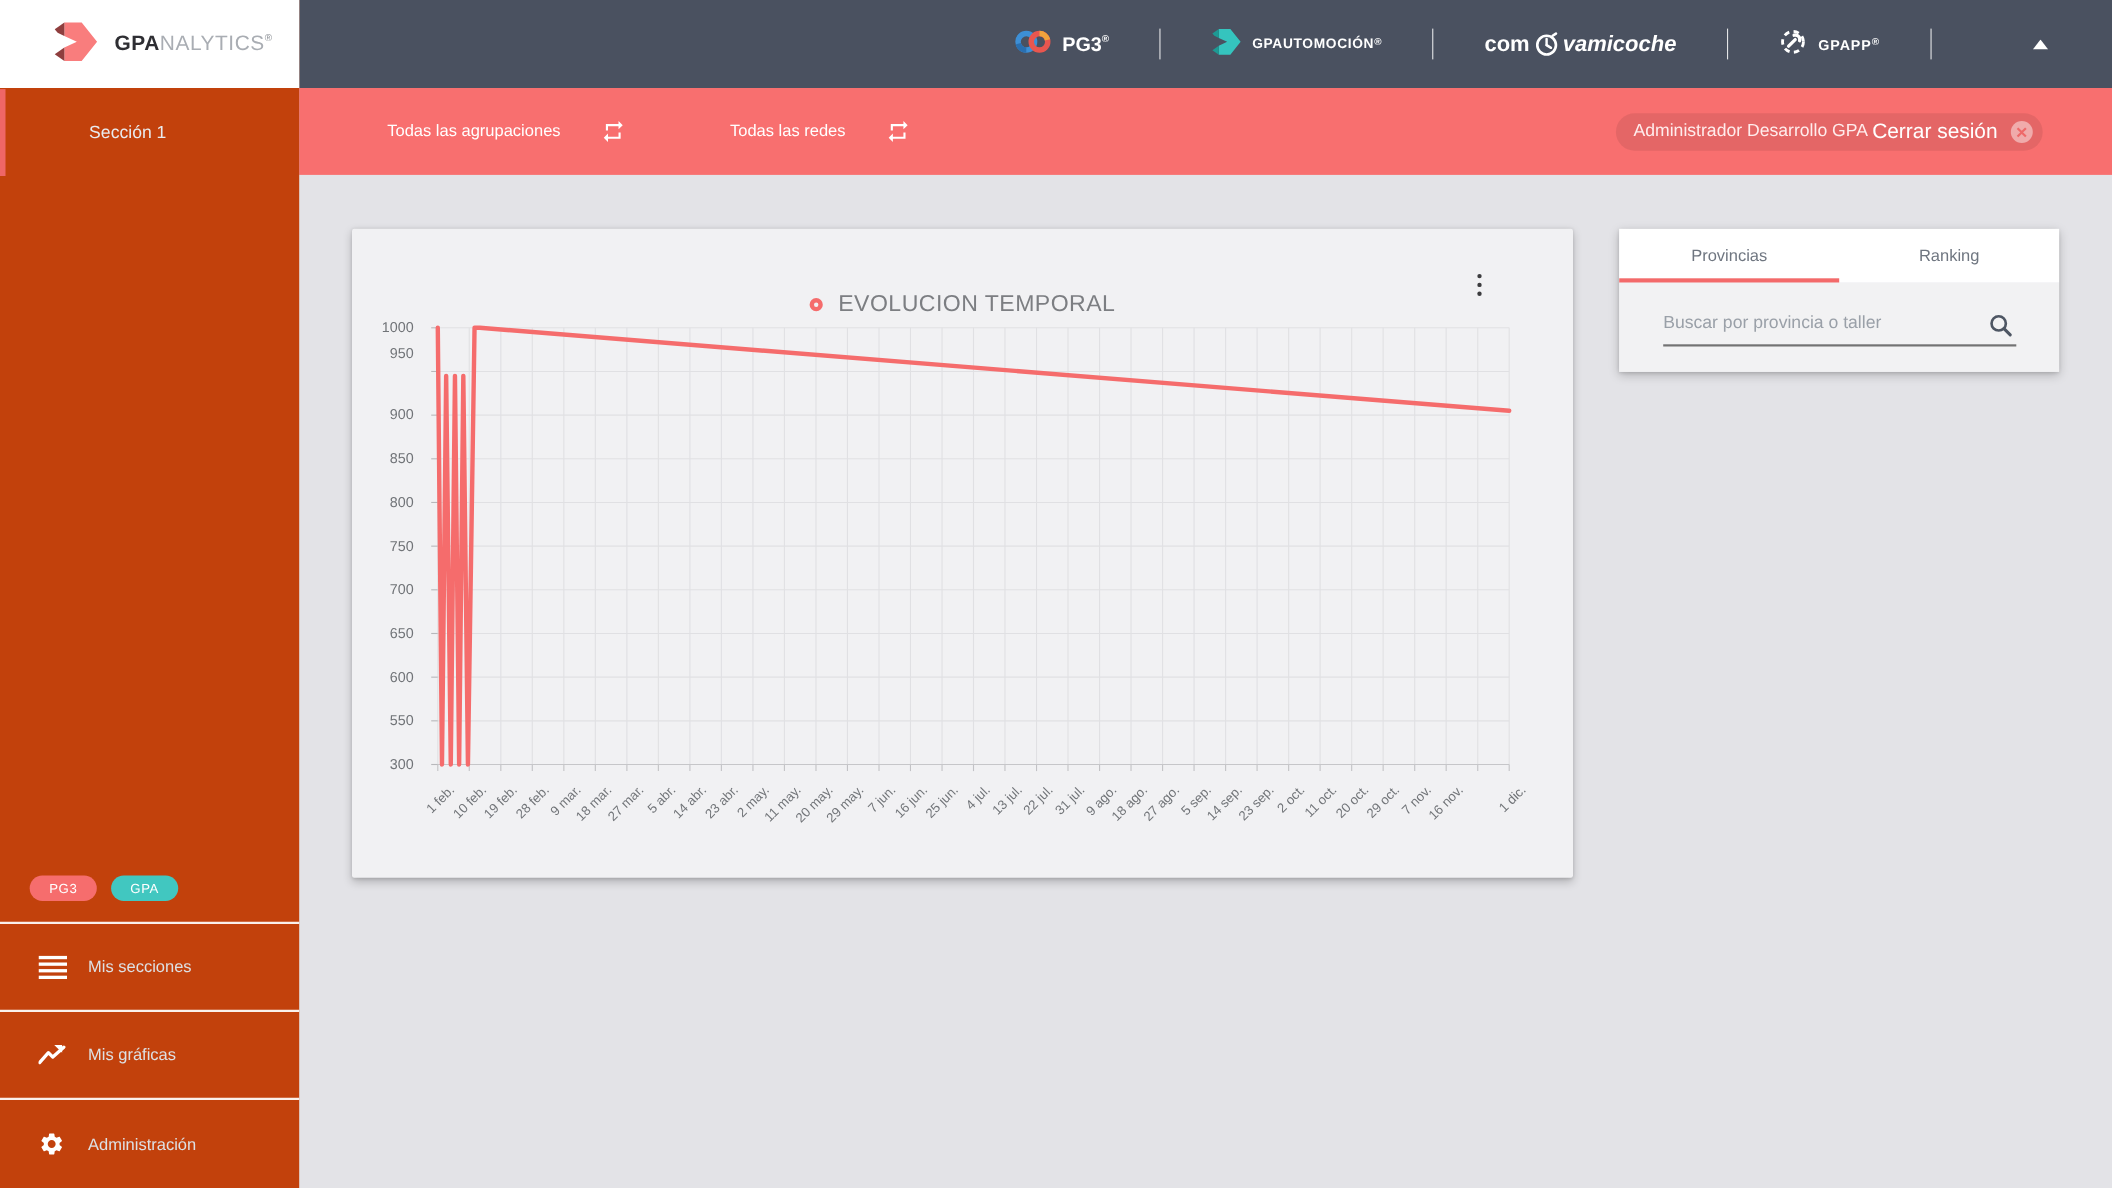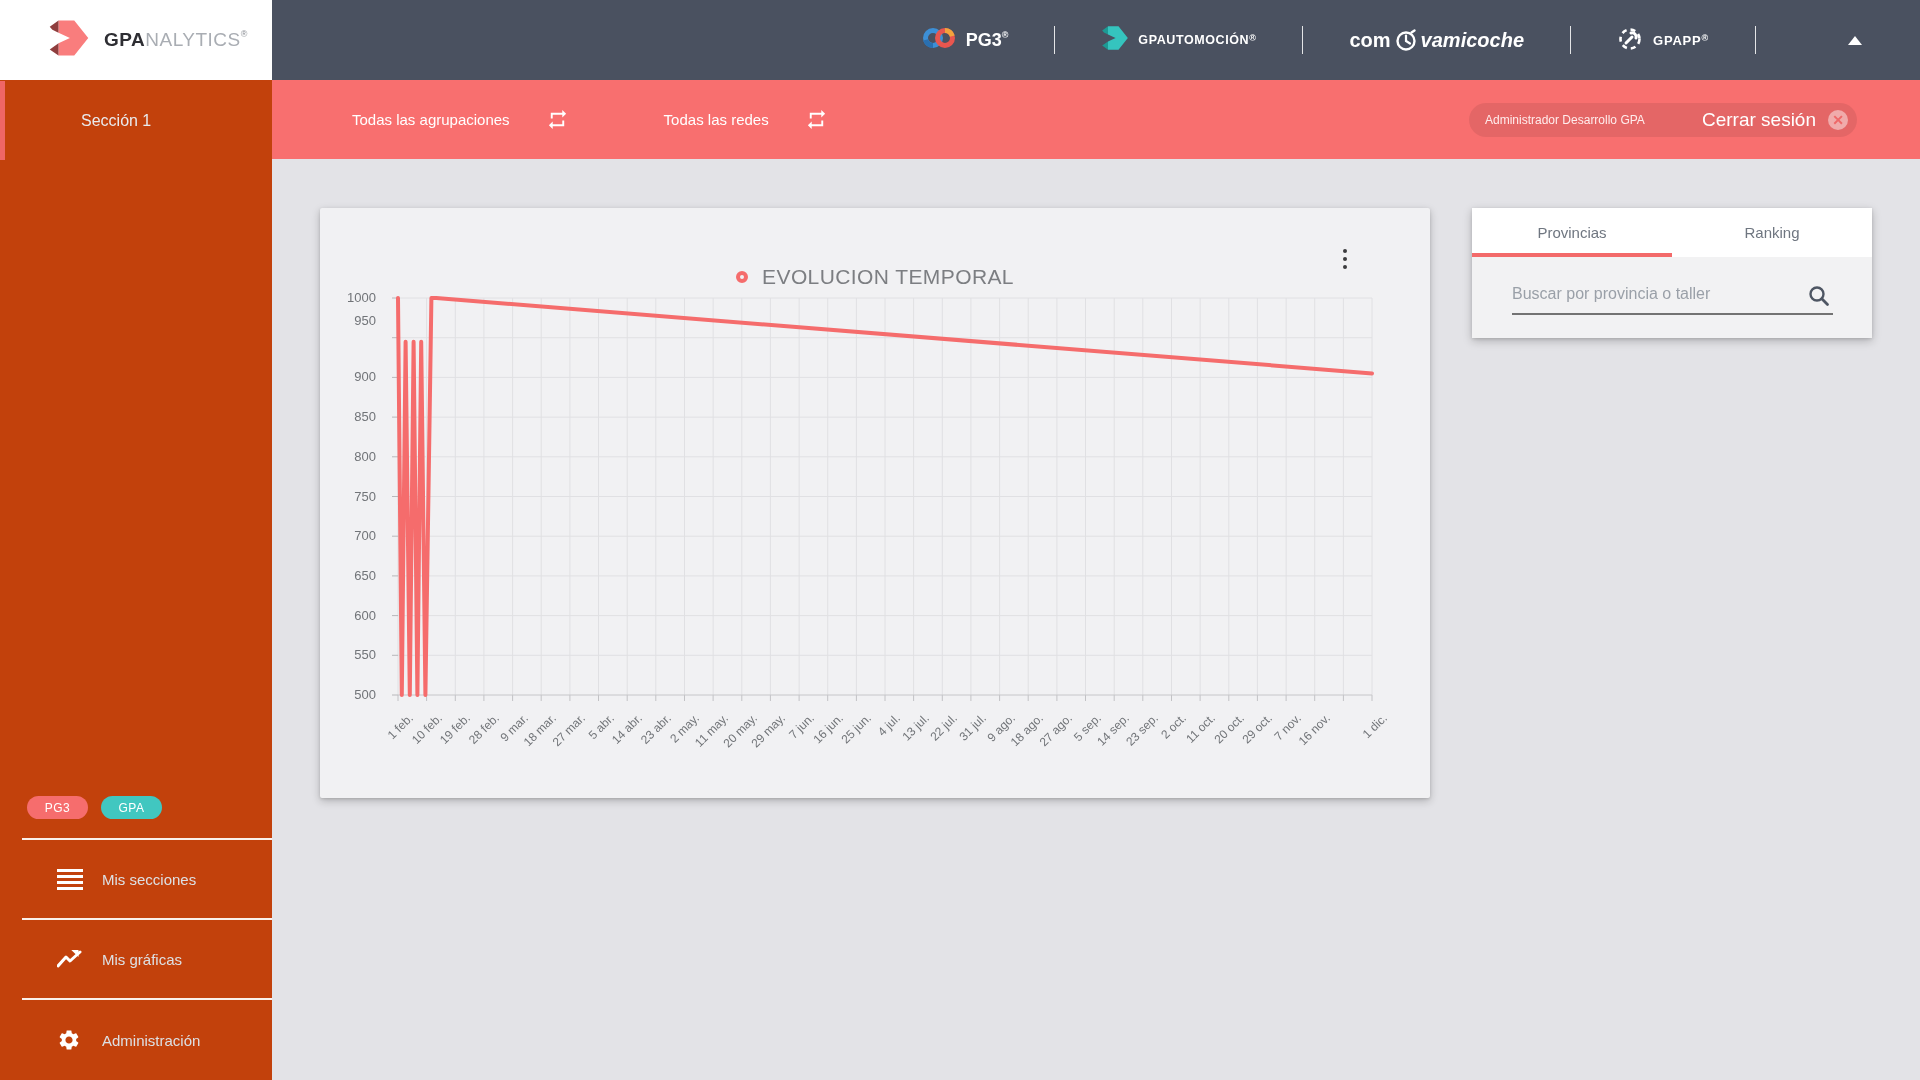--- a/index.html
+++ b/index.html
@@ -16,21 +16,21 @@
   .logo-text .l{color:#a9adb3;}
   .logo-text .r{font-size:9px;color:#8a8e94;vertical-align:top;}
   .section-item{position:absolute;left:0;top:81px;width:272px;height:79px;
                 border-left:5px solid #ef6666;display:flex;align-items:center;padding-left:76px;
                 color:#e9ebee;font-size:16px;cursor:pointer;}
   .badges{position:absolute;left:0;top:796px;width:272px;display:flex;padding-left:27px;gap:13px;}
   .badge{height:23px;min-width:61px;border-radius:12px;color:#fff;font-size:12px;letter-spacing:.5px;
          display:flex;align-items:center;justify-content:center;padding:0 14px;cursor:pointer;}
   .badge.pg3{background:#f66d6d;}
   .badge.gpa{background:#41c7c0;}
-  .side-menu{position:absolute;left:0;bottom:0;width:272px;padding-left:22px;}
+  .side-menu{position:absolute;left:0;bottom:0;width:272px;}
   .menu-item{height:80px;border-top:2px solid rgba(255,255,255,.92);display:flex;align-items:center;
              padding-left:35px;cursor:pointer;color:#dde0e4;font-size:15px;}
   .menu-item:last-child{height:82px;}
   .menu-item .mi-icon{width:28px;height:24px;margin-right:17px;display:flex;align-items:center;}
 
   
   .header{position:absolute;left:272px;top:0;width:1648px;height:80px;background:#4a5160;
           display:flex;align-items:center;justify-content:flex-end;padding-right:58px;}
   .brand{display:flex;align-items:center;color:#fff;white-space:nowrap;}
   .hsep{width:1px;height:28px;background:rgba(255,255,255,.85);margin:0 46px;}
@@ -45,21 +45,21 @@
   .collapse-btn{margin-left:46px;cursor:pointer;display:flex;align-items:center;}
 
   
   .redbar{position:absolute;left:272px;top:80px;width:1648px;height:79px;background:#f86f6f;
           display:flex;align-items:center;padding-left:80px;}
   .filter{display:flex;align-items:center;color:#ffffff;font-size:15px;cursor:pointer;}
   .filter .swap{margin-left:36px;display:flex;cursor:pointer;}
   .filter + .filter{margin-left:95px;}
   .admin-pill{margin-left:auto;margin-right:63px;height:34px;border-radius:17px;
               background:rgba(0,0,0,.08);display:flex;align-items:center;padding:0 9px 0 16px;min-width:388px;}
-  .admin-user{color:#ffecec;font-size:12px;}
+  .admin-user{color:#ffecec;font-size:16px;}
   .logout{margin-left:auto;color:#ffffff;font-size:19px;cursor:pointer;}
   .logout-x{width:20px;height:20px;border-radius:50%;background:rgba(255,255,255,.45);color:#ee6868;
             font-size:14px;font-weight:bold;display:flex;align-items:center;justify-content:center;
             margin-left:12px;cursor:pointer;line-height:1;}
 
   
   .chart-card{position:absolute;left:320px;top:208px;width:1110px;height:590px;background:#f1f1f3;
               border-radius:2px;box-shadow:0 3px 9px rgba(0,0,0,.22),0 1px 3px rgba(0,0,0,.12);}
   .kebab{position:absolute;top:38px;right:78px;width:14px;height:26px;display:flex;flex-direction:column;
          align-items:center;justify-content:center;gap:4px;cursor:pointer;}
@@ -236,21 +236,21 @@
         <div class="ylabel" style="top: -8px;">1000</div>
         <div class="ylabel" style="top: 15px;">950</div>
         <div class="ylabel" style="top: 71.4px;">900</div>
         <div class="ylabel" style="top: 111.1px;">850</div>
         <div class="ylabel" style="top: 150.8px;">800</div>
         <div class="ylabel" style="top: 190.5px;">750</div>
         <div class="ylabel" style="top: 230.2px;">700</div>
         <div class="ylabel" style="top: 269.9px;">650</div>
         <div class="ylabel" style="top: 309.6px;">600</div>
         <div class="ylabel" style="top: 349.3px;">550</div>
-        <div class="ylabel" style="top: 389px;">500</div>
+        <div class="ylabel" style="top: 389px;">300</div>
       </div>
     <div class="plot">
       <svg id="chart-svg" width="974" height="397" viewBox="0 0 974 397">
           <line x1="0.0" x2="0.0" y1="0" y2="397" stroke="#e0e0e3" stroke-width="1"></line>
           <line x1="0.0" x2="0.0" y1="397" y2="403" stroke="#c2c2c5" stroke-width="1"></line>
           <line x1="28.6" x2="28.6" y1="0" y2="397" stroke="#e0e0e3" stroke-width="1"></line>
           <line x1="28.6" x2="28.6" y1="397" y2="403" stroke="#c2c2c5" stroke-width="1"></line>
           <line x1="57.3" x2="57.3" y1="0" y2="397" stroke="#e0e0e3" stroke-width="1"></line>
           <line x1="57.3" x2="57.3" y1="397" y2="403" stroke="#c2c2c5" stroke-width="1"></line>
           <line x1="85.9" x2="85.9" y1="0" y2="397" stroke="#e0e0e3" stroke-width="1"></line>

